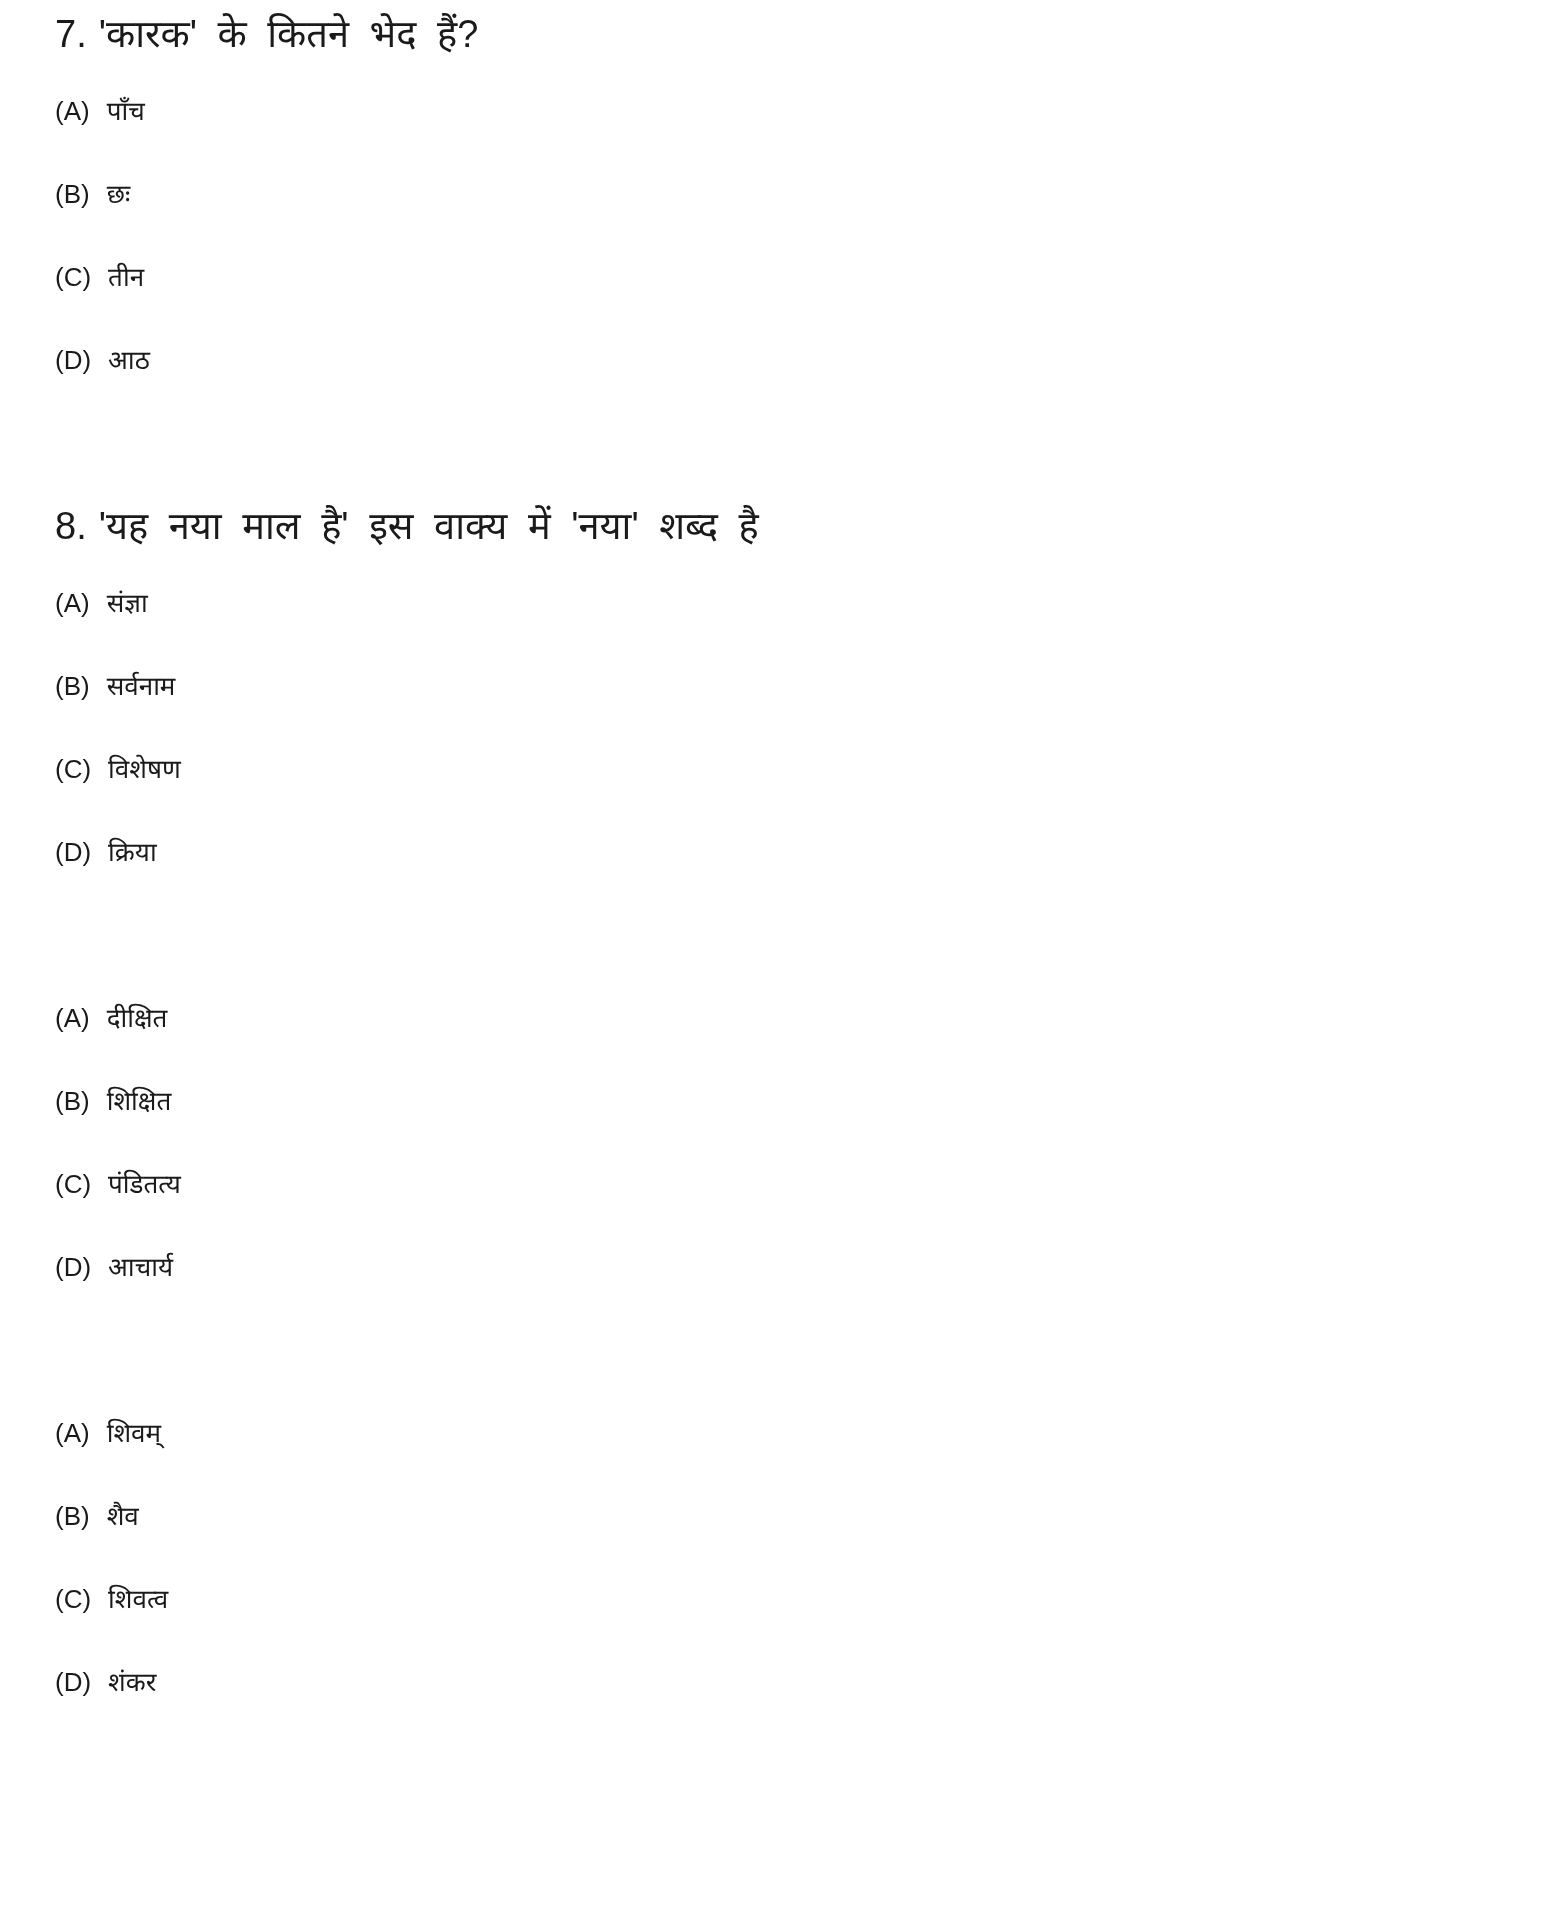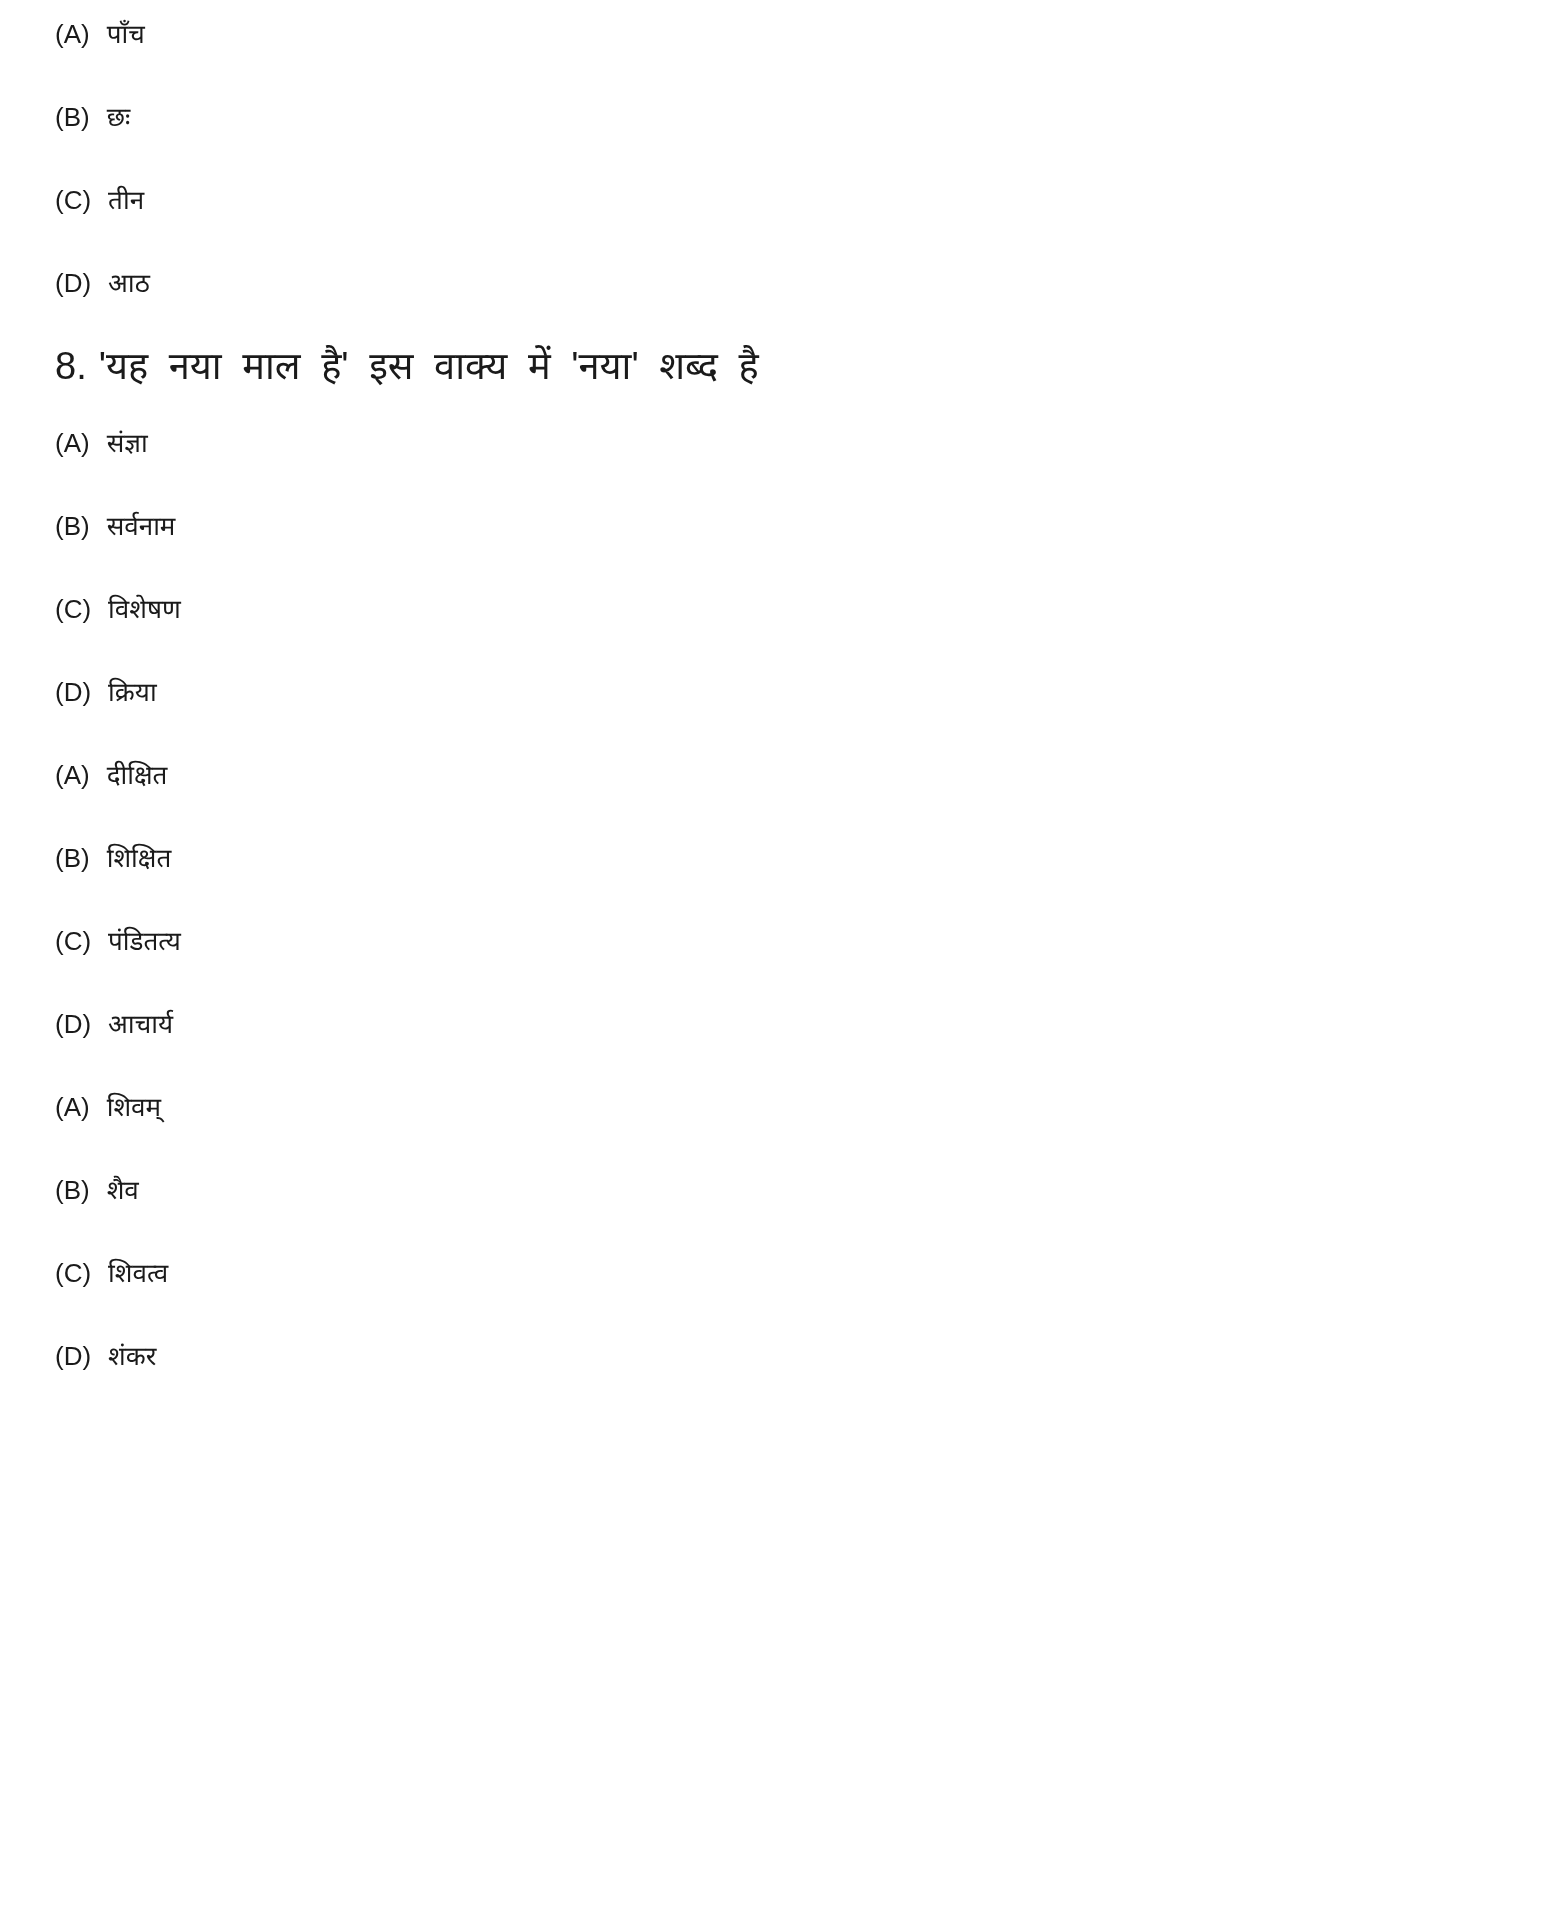--- a/index.html
+++ b/index.html
@@ -17,20 +17,21 @@
   }
   .exam-page {
     display: block;
   }
   .q-block {
     display: flex;
     flex-direction: column;
     align-items: flex-start;
   }
   .q-block + .q-block {
+    margin-top: 83px;
   }
   .q-line {
     font-size: 38px;
     line-height: 52px;
     margin-bottom: 25px;
     word-spacing: 10px;
     white-space: nowrap;
   }
   .q-num {
     margin-right: 12px;
@@ -45,20 +46,23 @@
   .opt-label {
     margin-right: 17px;
   }
 </style>
 </head>
 <body>
 
 <main class="exam-page">
 
   <section class="q-block">
+    <div class="q-line">
+      <span class="q-num">7.</span><span class="q-text">'कारक' के कितने भेद हैं?</span>
+    </div>
     <div class="opt-line">
       <span class="opt-label">(A)</span><span class="opt-text">पाँच</span>
     </div>
     <div class="opt-line">
       <span class="opt-label">(B)</span><span class="opt-text">छः</span>
     </div>
     <div class="opt-line">
       <span class="opt-label">(C)</span><span class="opt-text">तीन</span>
     </div>
     <div class="opt-line">

